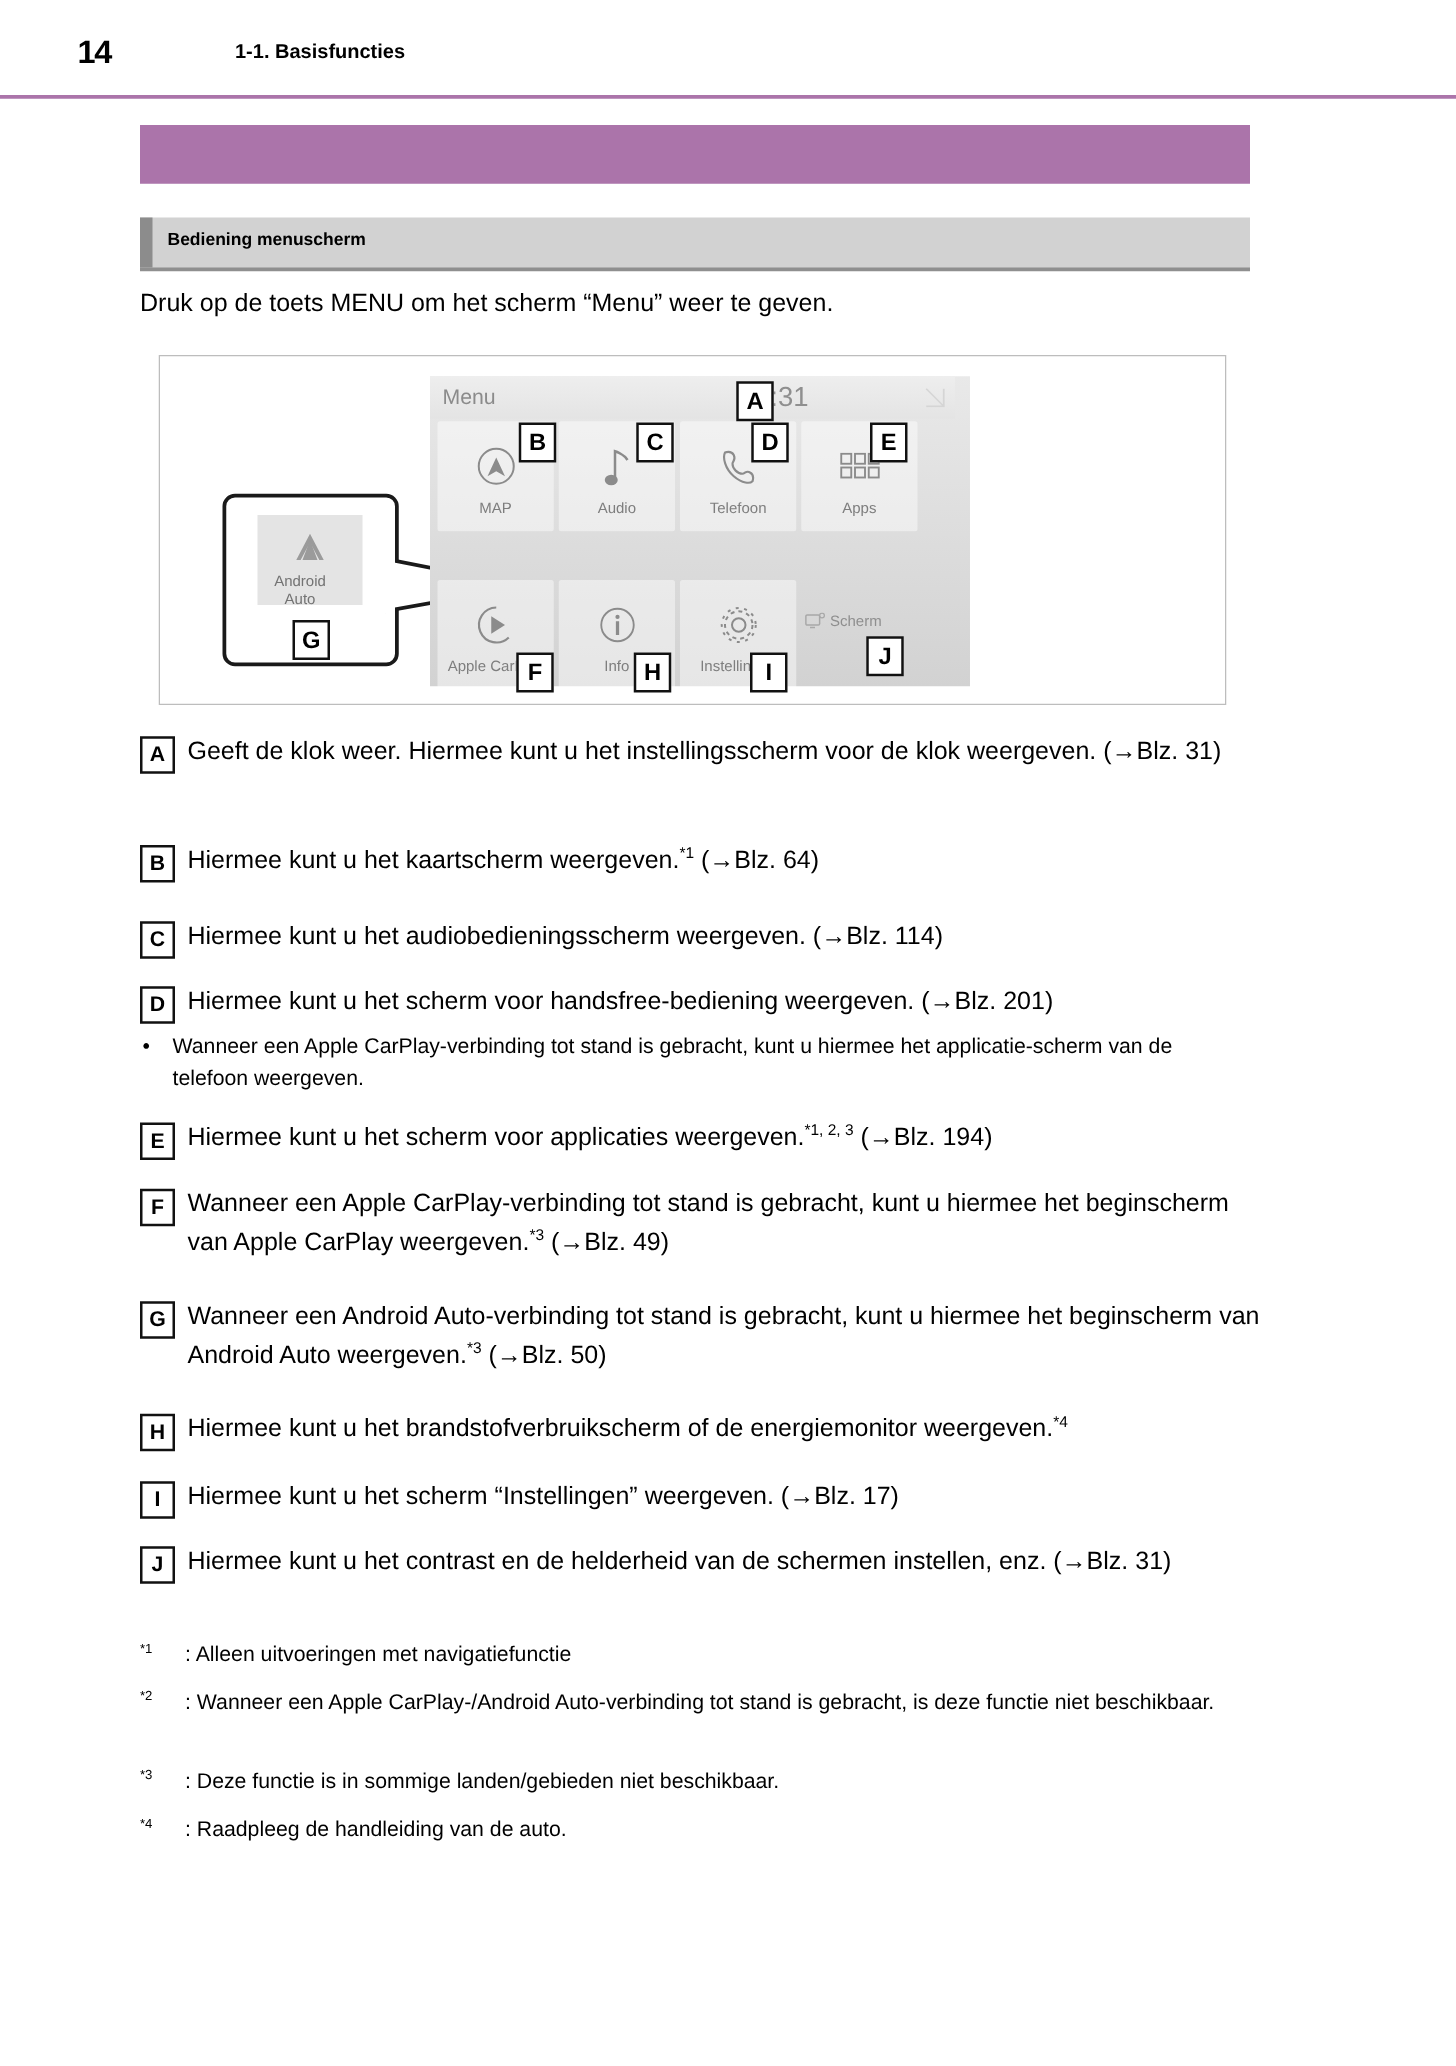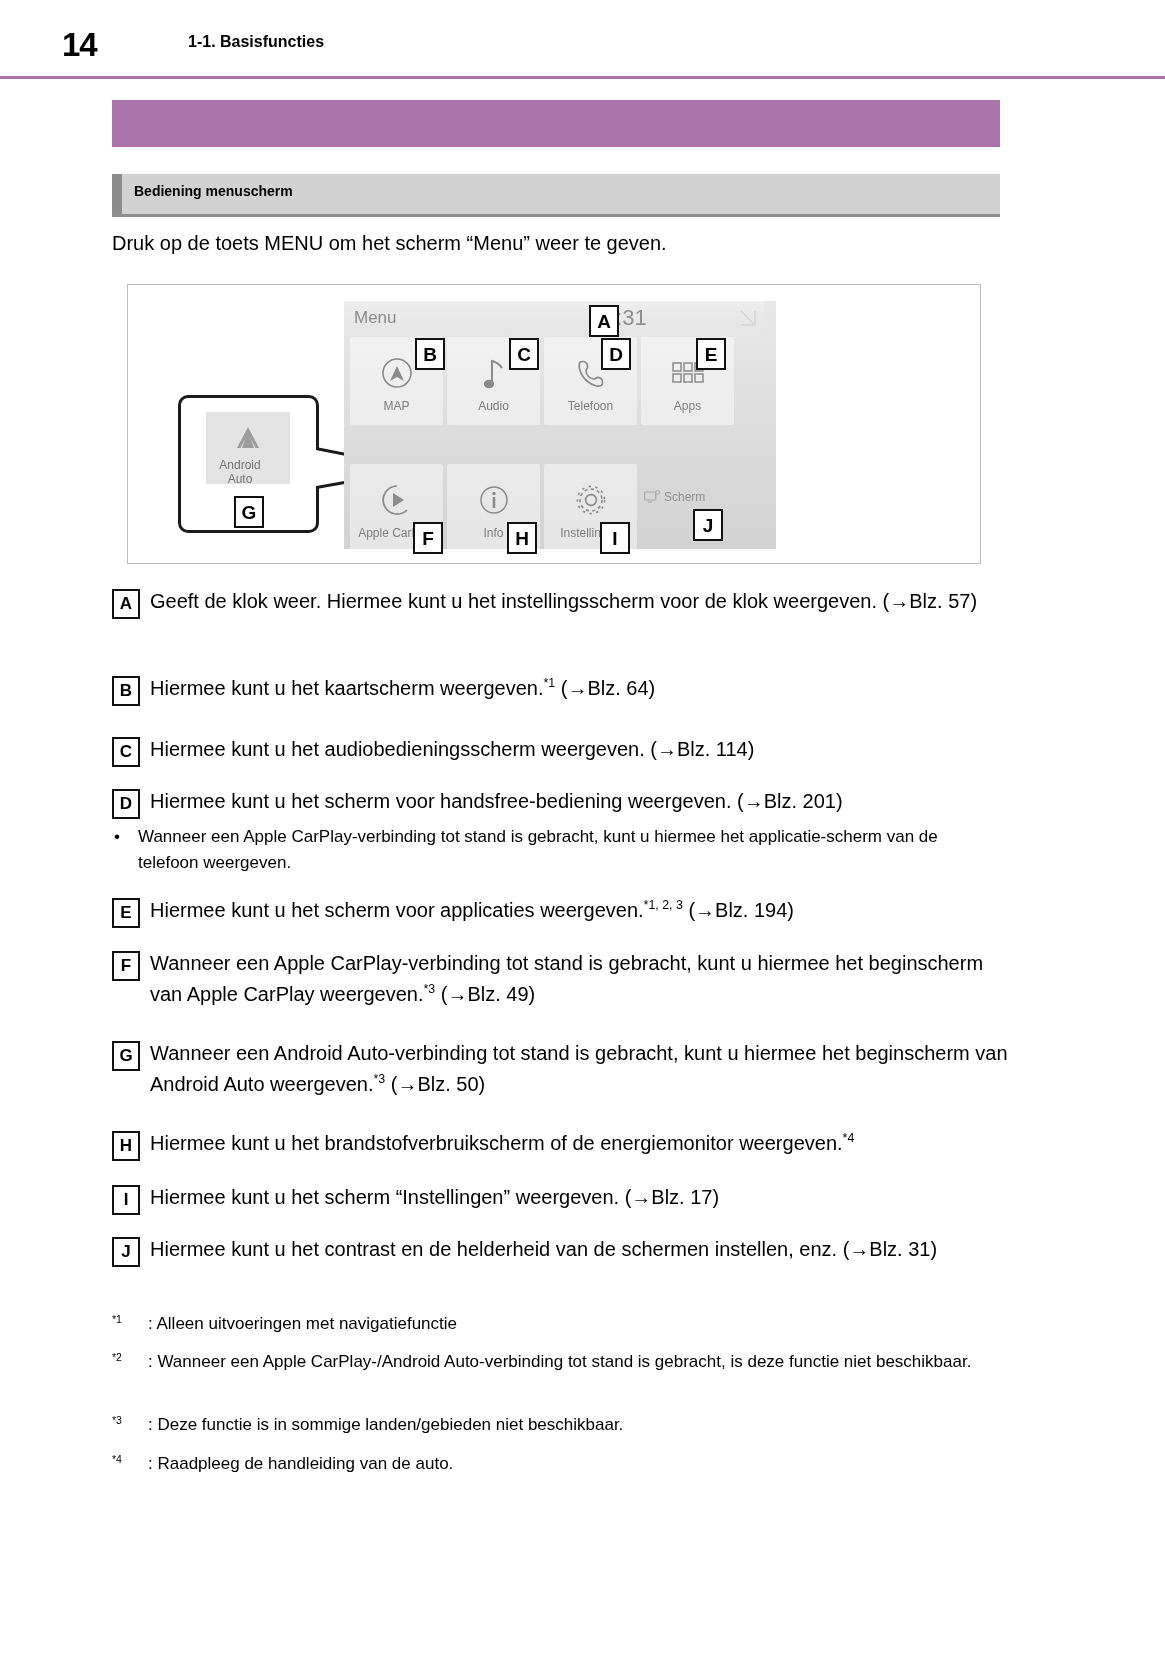--- a/index.html
+++ b/index.html
@@ -11,21 +11,21 @@
     position:relative;
     overflow:hidden;
   }
 
   
   .page-head{
     position:absolute; left:0; top:0; width:1165px; height:80px;
   }
   .page-num{
     position:absolute; left:62px; top:26px;
-    font-size:33px; font-weight:bold; letter-spacing:-1px;
+    font-size:26px; font-weight:bold; letter-spacing:-1px;
   }
   .chapter-title{
     position:absolute; left:188px; top:33px;
     font-size:16px; font-weight:bold;
   }
   .head-rule{
     position:absolute; left:0; top:76px; width:1165px; height:3px;
     background:#ab74aa;
   }
 
@@ -314,21 +314,21 @@
   <div class="badge" style="left:473px;top:53px;">D</div>
   <div class="badge" style="left:568px;top:53px;">E</div>
   <div class="badge" style="left:285px;top:237px;">F</div>
   <div class="badge" style="left:379px;top:237px;">H</div>
   <div class="badge" style="left:472px;top:237px;">I</div>
   <div class="badge" style="left:565px;top:224px;">J</div>
 </div>
 
 <div class="desc" style="top:586px;">
   <span class="rowbadge">A</span>
-  <span class="txt">Geeft de klok weer. Hiermee kunt u het instellingsscherm voor de klok weergeven. (→Blz. 57)</span>
+  <span class="txt">Geeft de klok weer. Hiermee kunt u het instellingsscherm voor de klok weergeven. (→Blz. 31)</span>
 </div>
 
 <div class="desc" style="top:673px;">
   <span class="rowbadge">B</span>
   <span class="txt"><span>Hiermee kunt u het kaartscherm weergeven.</span><sup>*1</sup><span> (→Blz. 64)</span></span>
 </div>
 
 <div class="desc" style="top:734px;">
   <span class="rowbadge">C</span>
   <span class="txt">Hiermee kunt u het audiobedieningsscherm weergeven. (→Blz. 114)</span>

